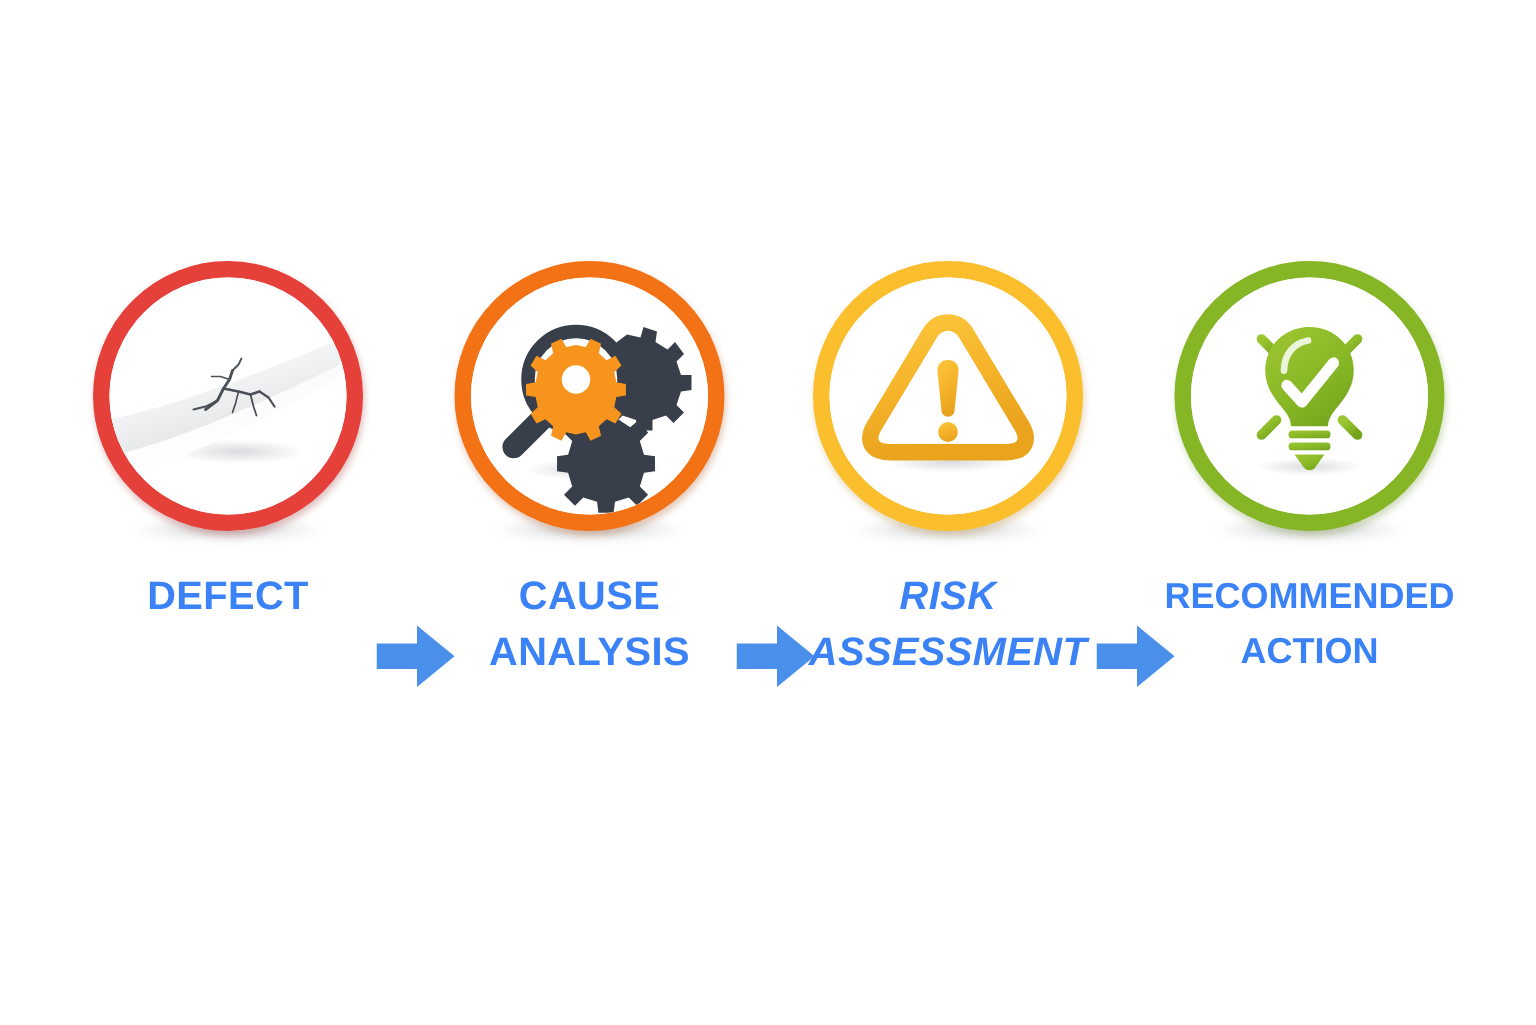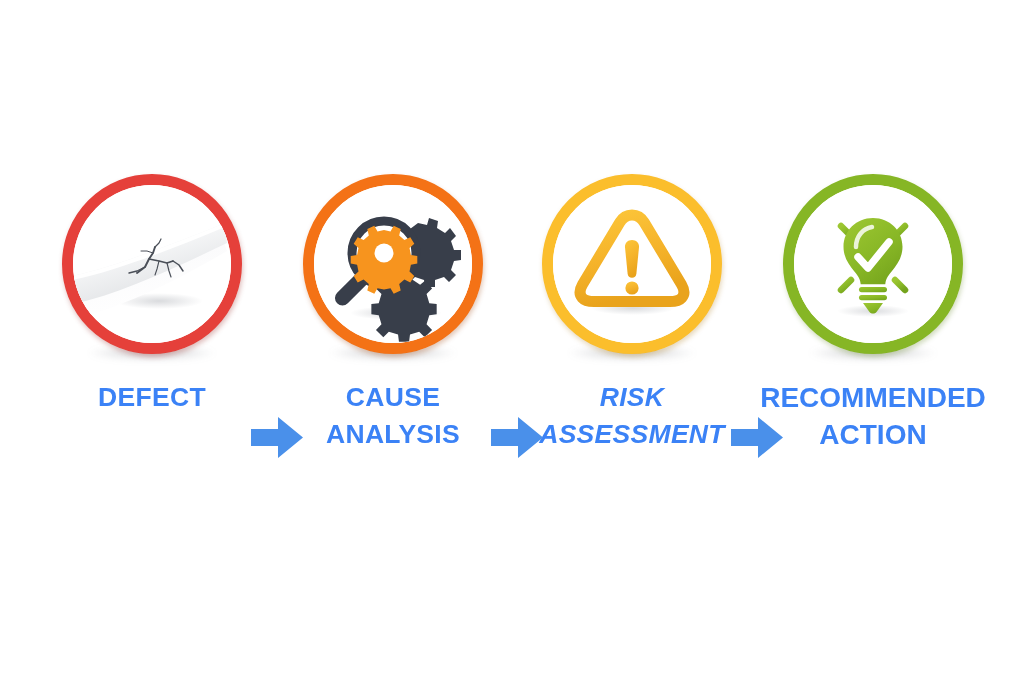--- a/index.html
+++ b/index.html
@@ -123,21 +123,21 @@
     top: 205px;
     width: 240px;
     font-size: 26.5px;
     font-weight: bold;
     letter-spacing: 0.3px;
     line-height: 37px;
     color: #3b82f6;
     text-align: center;
     white-space: pre-line;
   }
-  .step-4 .step-label { font-size: 28px; letter-spacing: 0px; }
+  .step-4 .step-label { font-size: 24px; letter-spacing: 0px; }
 
   
   .arrow {
     position: absolute;
     top: 241px;
     width: 52px;
     height: 45px;
   }
   .arrow svg { display: block; width: 52px; height: 45px; }
   .arrow-1 { left: 251px; }

